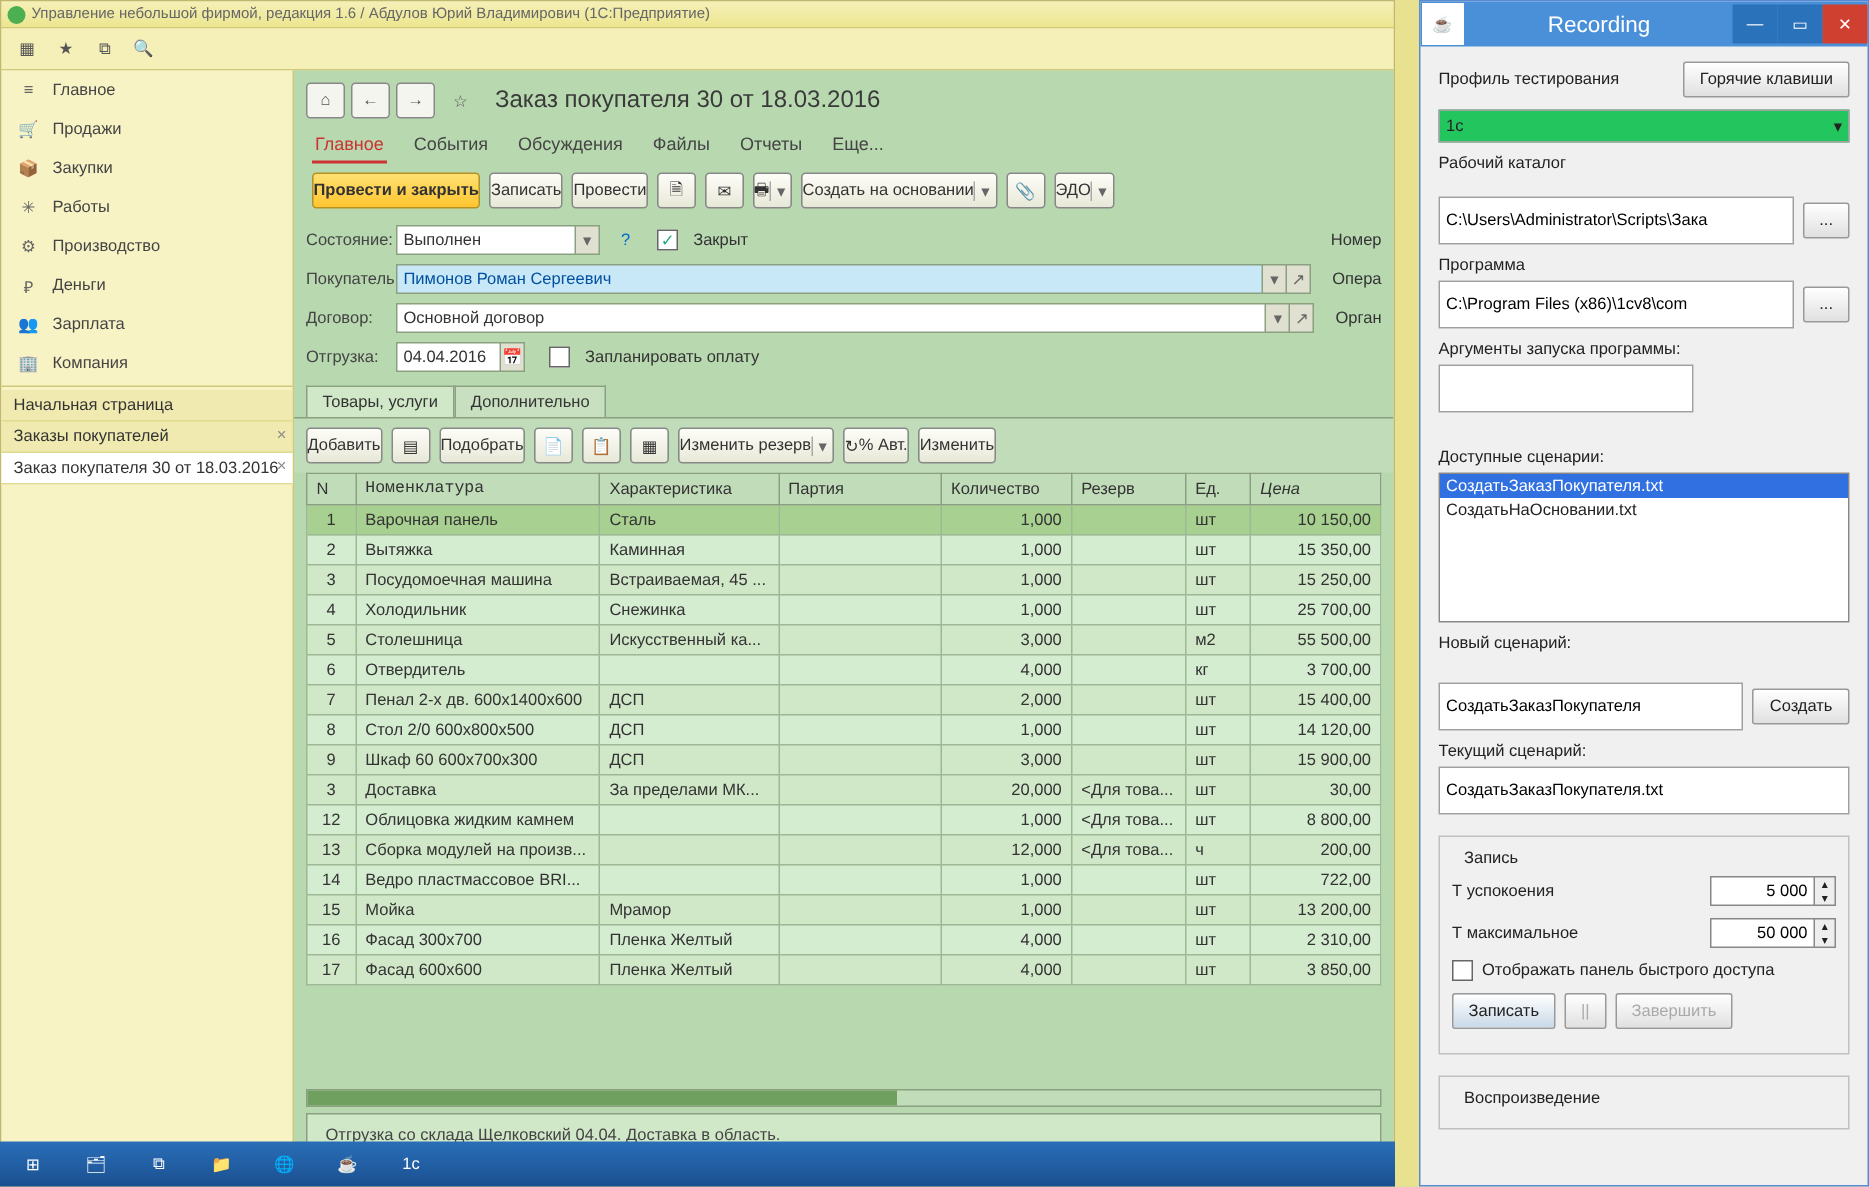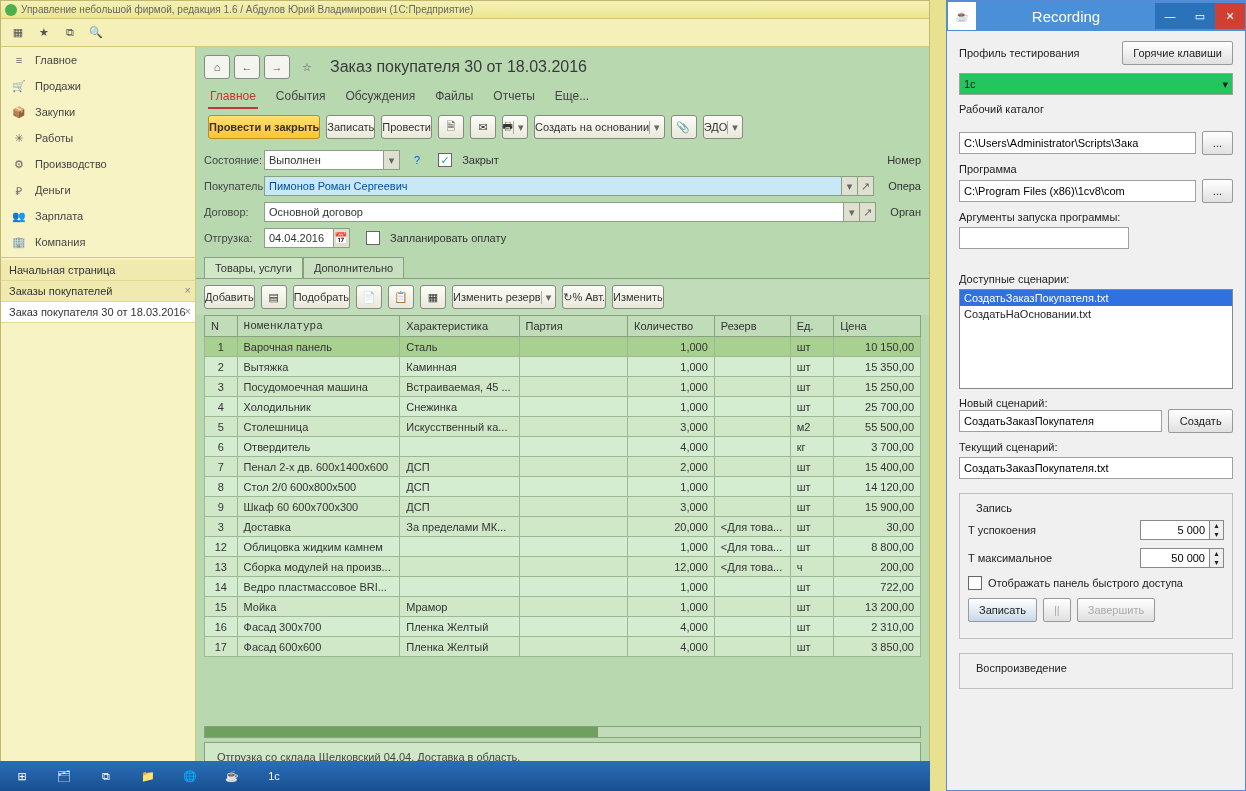--- a/index.html
+++ b/index.html
@@ -62,21 +62,21 @@
 .rectitle .t{flex:1;text-align:center;font-size:15px}
 .winbtns{display:flex}
 .winbtn{width:30px;height:26px;display:flex;align-items:center;justify-content:center;cursor:pointer;color:#fff}
 .winbtn.min{background:#2a72ba}
 .winbtn.max{background:#2a72ba}
 .winbtn.close{background:#d04030}
 .recbody{padding:10px 12px;flex:1;overflow:auto;font-size:11px;color:#222}
 .recrow{display:flex;align-items:center;margin-bottom:8px;gap:6px}
 .reclabel{flex:1}
 .recbtn{height:24px;border:1px solid #999;background:linear-gradient(#fff,#e0e0e0);padding:0 10px;display:inline-flex;align-items:center;border-radius:2px;cursor:pointer;font-size:11px}
-.recinput{height:22px;border:1px solid #a0a0a0;background:#fff;padding:0 4px;font-size:11px;width:100%}
+.recinput{height:32px;border:1px solid #a0a0a0;background:#fff;padding:0 4px;font-size:11px;width:100%}
 .recselect{height:22px;border:1px solid #a0a0a0;background:#22c55e;width:100%;padding:0 4px;display:flex;align-items:center;justify-content:space-between}
 .scenlist{border:1px solid #888;background:#fff;height:100px;overflow:auto}
 .scenlist div{padding:2px 4px;cursor:pointer}
 .scenlist div.sel{background:#3070e0;color:#fff}
 .group{border:1px solid #c0c0c0;padding:8px;margin-top:4px}
 .grouptitle{margin:-14px 0 6px 4px;background:#f0f0f0;display:inline-block;padding:0 4px;font-size:11px}
 .spin{display:flex}
 .spin input{width:70px;text-align:right;border:1px solid #888;height:20px;padding:0 4px;font-size:11px}
 .spin .sp{width:14px;border:1px solid #888;border-left:none;background:#eee;font-size:8px;display:flex;flex-direction:column}
 .spin .sp span{flex:1;display:flex;align-items:center;justify-content:center;cursor:pointer}
@@ -245,21 +245,21 @@
         <table>
           <thead>
               <tr id="gridhead">
                 <th style="width: 30px;">N</th>
                 <th style="width: 150px; font-family: Liberation Mono, monospace;">Номенклатура</th>
                 <th style="width: 110px;">Характеристика</th>
                 <th style="width: 100px;">Партия</th>
                 <th style="width: 80px;">Количество</th>
                 <th style="width: 70px;">Резерв</th>
                 <th style="width: 40px;">Ед.</th>
-                <th style="width: 80px;">Цена</th>
+                <th style="width: 80px; font-style: italic;">Цена</th>
               </tr>
             </thead>
           <tbody id="gridbody">
               <tr class="sel">
                 <td class="ctr">1</td>
                 <td>Варочная панель</td>
                 <td>Сталь</td>
                 <td></td>
                 <td class="num">1,000</td>
                 <td></td>
@@ -460,21 +460,21 @@
     </div>
     <div style="margin-bottom:4px">Аргументы запуска программы:</div>
     <input class="recinput" style="width: 170px;" value="">
 
     <div style="margin:24px 0 4px 0">Доступные сценарии:</div>
     <div class="scenlist" id="scenlist">
         <div class="sel">СоздатьЗаказПокупателя.txt</div>
         <div>СоздатьНаОсновании.txt</div>
       </div>
 
-    <div style="margin:8px 0 0 0">Новый сценарий:</div>
+    <div style="margin:8px 0 20px 0">Новый сценарий:</div>
     <div class="recrow">
       <input class="recinput" value="СоздатьЗаказПокупателя" style="">
       <span class="recbtn" style="width:80px;justify-content:center">Создать</span>
     </div>
     <div style="margin:4px 0">Текущий сценарий:</div>
     <input class="recinput" value="СоздатьЗаказПокупателя.txt" style="">
 
     <div class="group" style="margin-top:14px">
       <div class="grouptitle">Запись</div>
       <div class="recrow">

